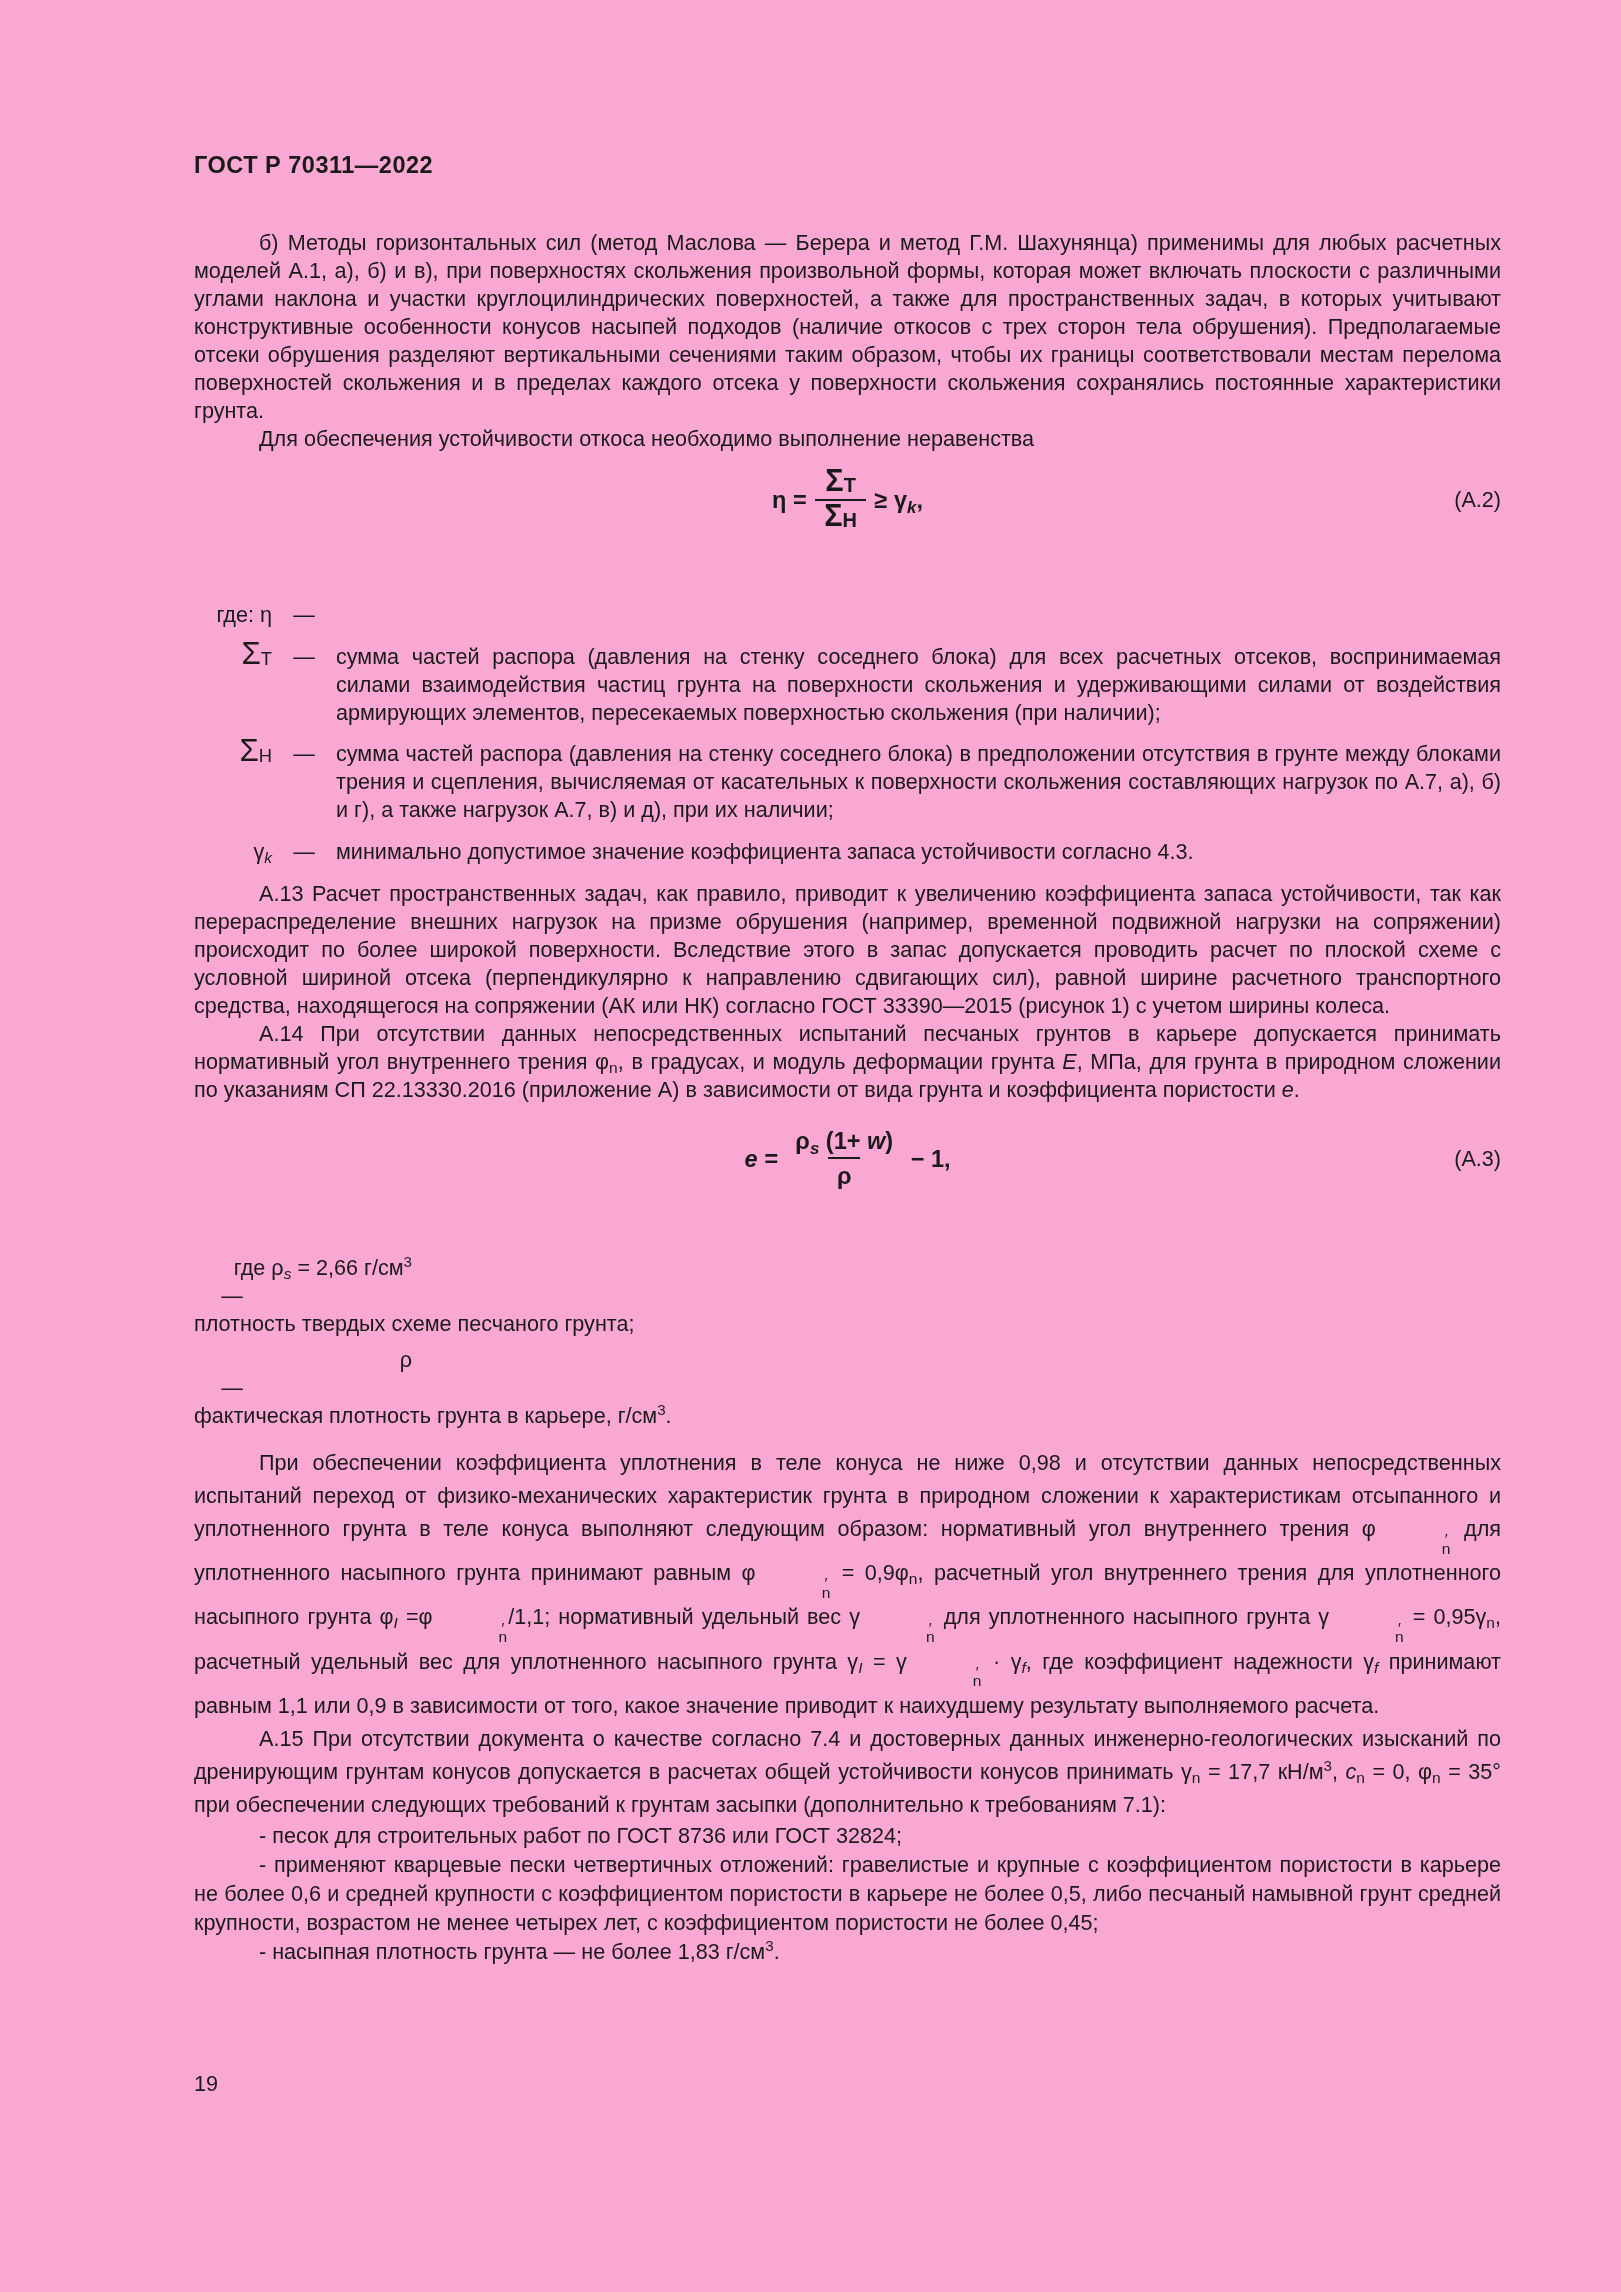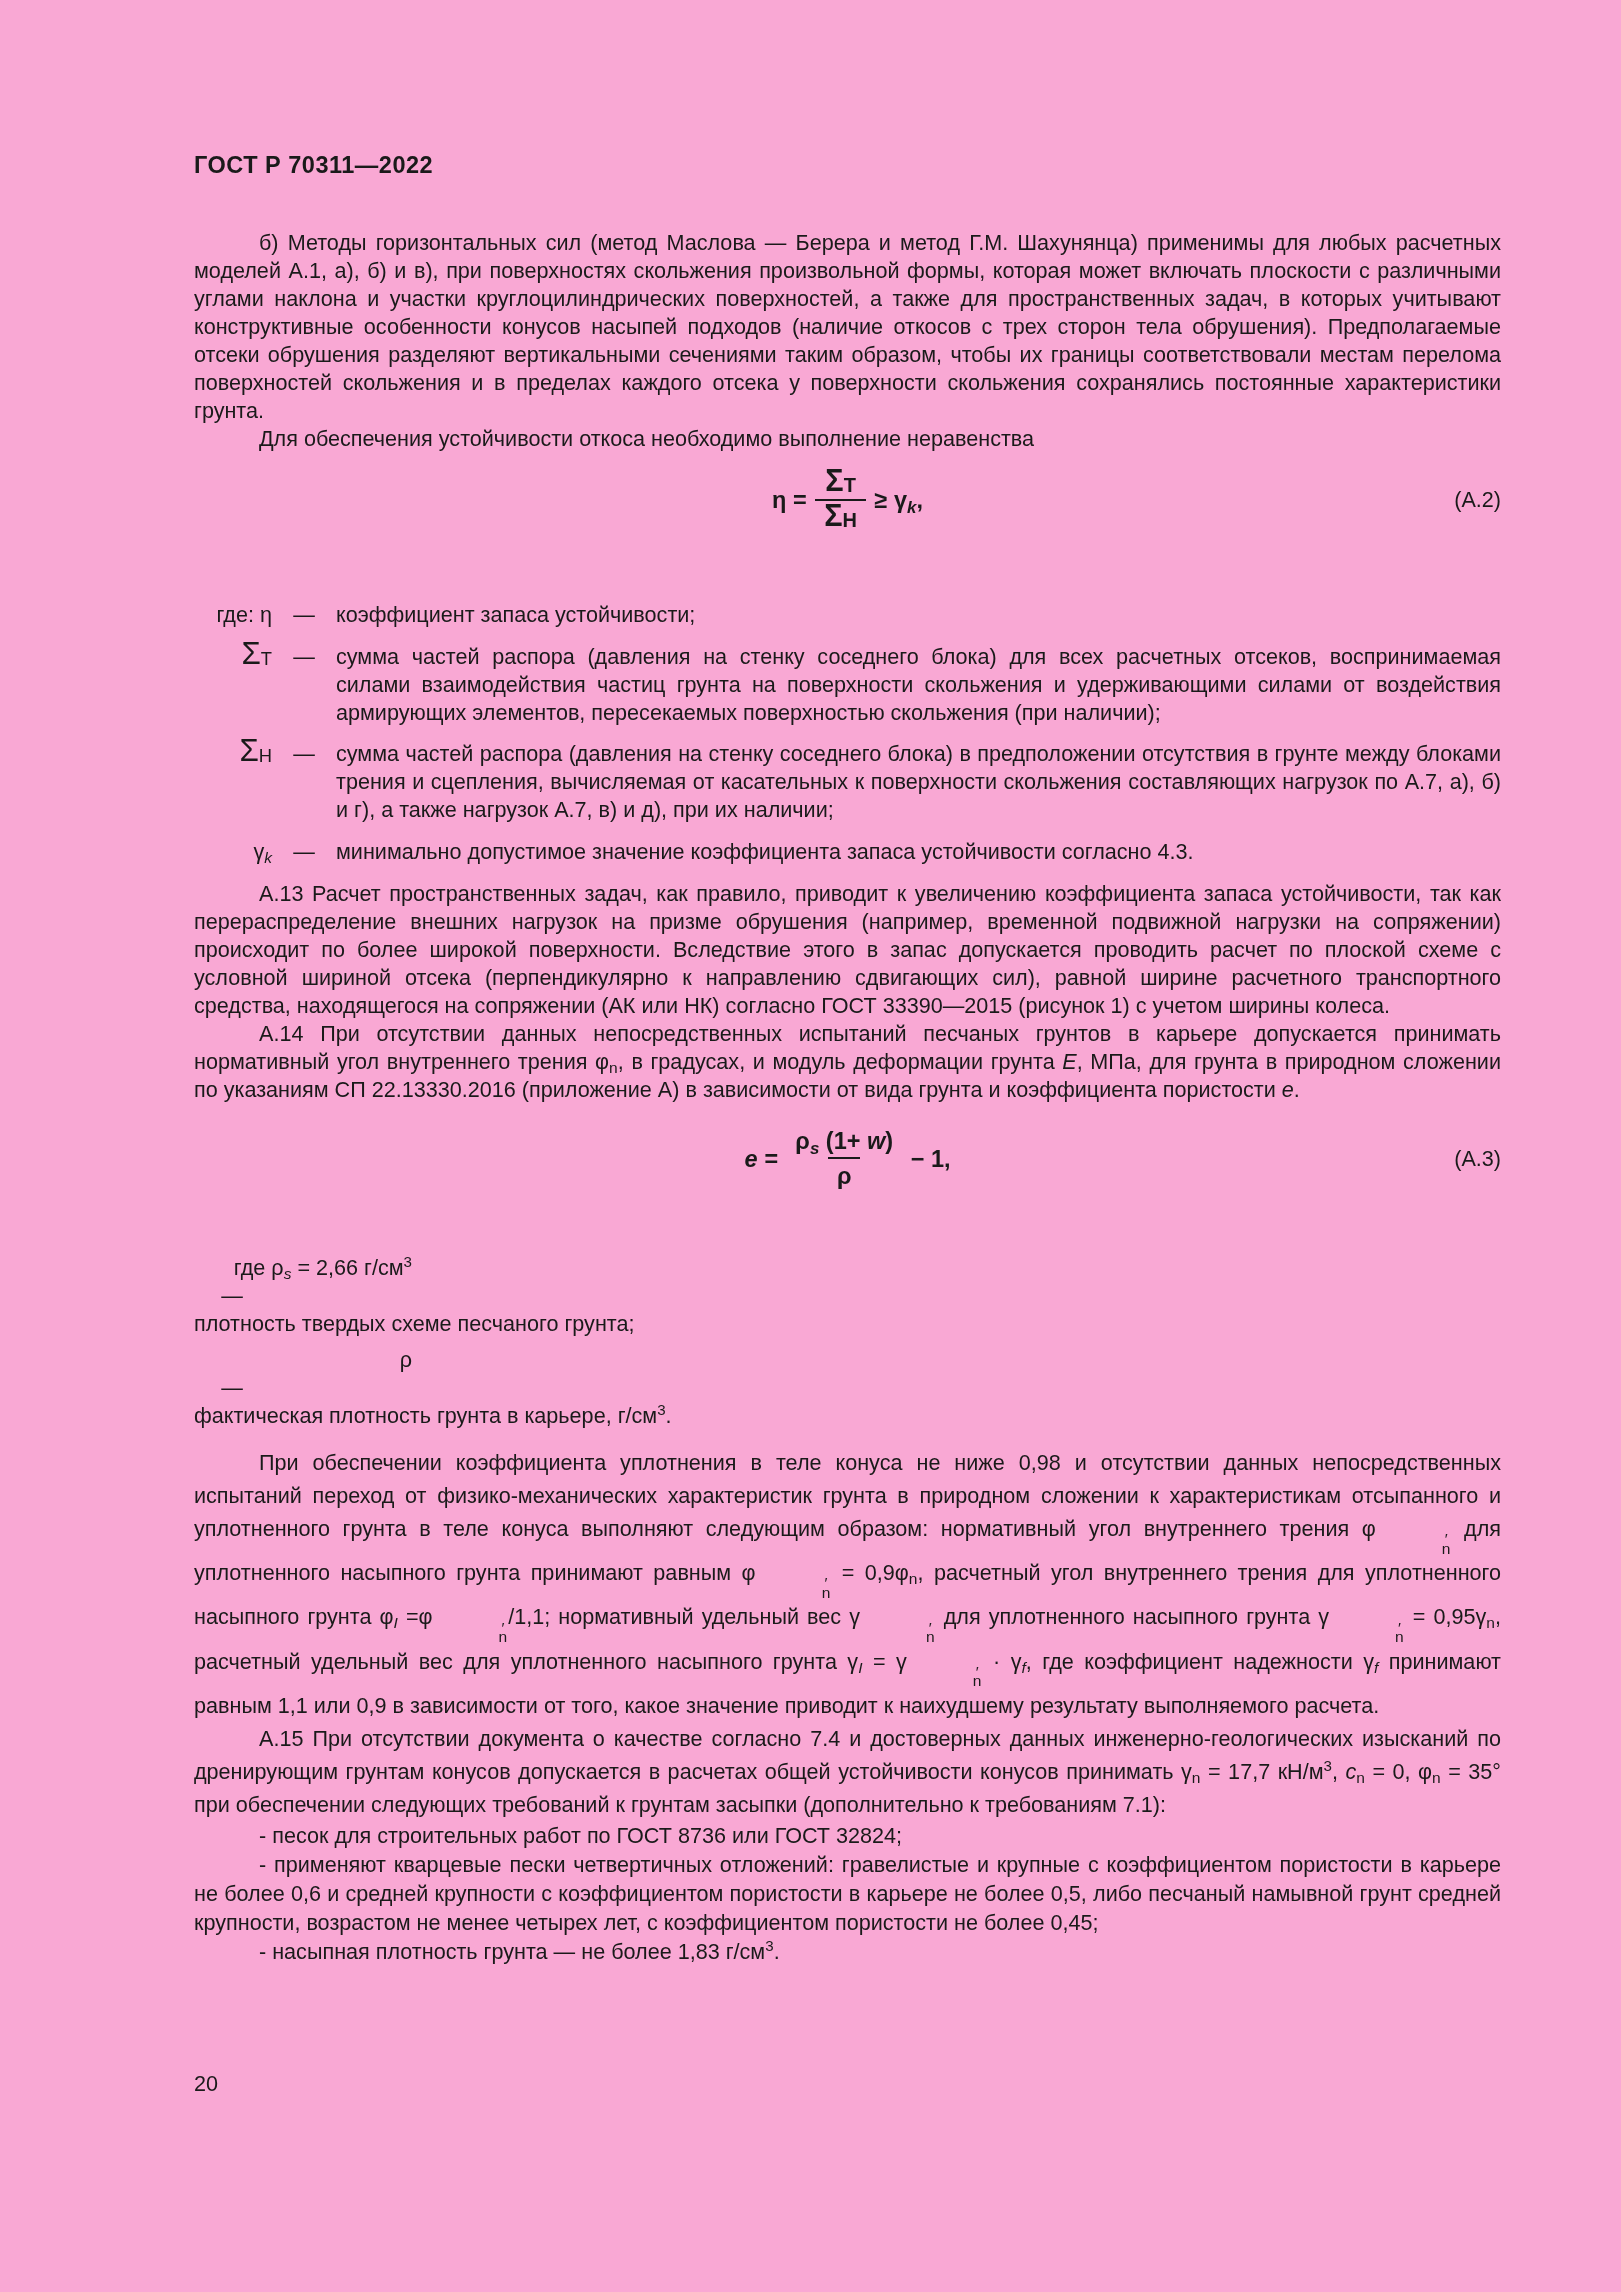--- a/index.html
+++ b/index.html
@@ -91,21 +91,20 @@
         </span>
         <span>≥ γ<span class="isb">k</span>,</span>
       </div>
       <div class="eq-label">(А.2)</div>
     </div>
 
     <div class="dl dl1">
       <div class="dl-row">
         <div class="term">где: η</div>
         <div class="dash">—</div>
-        <div class="desc">коэффициент запаса устойчивости;</div>
       </div>
       <div class="dl-row">
         <div class="term"><span class="bg">Σ</span><span class="sg">Т</span></div>
         <div class="dash">—</div>
         <div class="desc">сумма частей распора (давления на стенку соседнего блока) для всех расчетных отсеков, воспринимаемая силами взаимодействия частиц грунта на поверхности скольжения и удерживающими силами от воздействия армирующих элементов, пересекаемых поверхностью скольжения (при наличии);</div>
       </div>
       <div class="dl-row">
         <div class="term"><span class="bg">Σ</span><span class="sg">Н</span></div>
         <div class="dash">—</div>
         <div class="desc">сумма частей распора (давления на стенку соседнего блока) в предположении отсутствия в грунте между блоками трения и сцепления, вычисляемая от касательных к поверхности скольжения составляющих нагрузок по А.7, а), б) и г), а также нагрузок А.7, в) и д), при их наличии;</div>
@@ -168,16 +167,16 @@
         </span> · γ<span class="isb">f</span>, где коэффициент надежности γ<span class="isb">f</span> принимают равным 1,1 или 0,9 в зависимости от того, какое значение приводит к наихудшему результату выполняемого расчета.</p>
 
     <p class="lh34">А.15 При отсутствии документа о качестве согласно 7.4 и достоверных данных инженерно-геологических изысканий по дренирующим грунтам конусов допускается в расчетах общей устойчивости конусов принимать γ<span class="sb">n</span> = 17,7 кН/м<span class="sp">3</span>, <span class="it">c</span><span class="sb">n</span> = 0, φ<span class="sb">n</span> = 35° при обеспечении следующих требований к грунтам засыпки (дополнительно к требованиям 7.1):</p>
 
     <p class="lh30">- песок для строительных работ по ГОСТ 8736 или ГОСТ 32824;</p>
     <p class="lh30">- применяют кварцевые пески четвертичных отложений: гравелистые и крупные с коэффициентом пористости в карьере не более 0,6 и средней крупности с коэффициентом пористости в карьере не более 0,5, либо песчаный намывной грунт средней крупности, возрастом не менее четырех лет, с коэффициентом пористости не более 0,45;</p>
     <p class="lh30">- насыпная плотность грунта — не более 1,83 г/см<span class="sp">3</span>.</p>
 
   </div>
 
-  <div class="page-number">20</div>
+  <div class="page-number">19</div>
 
 </div>
 
 
 </body></html>

